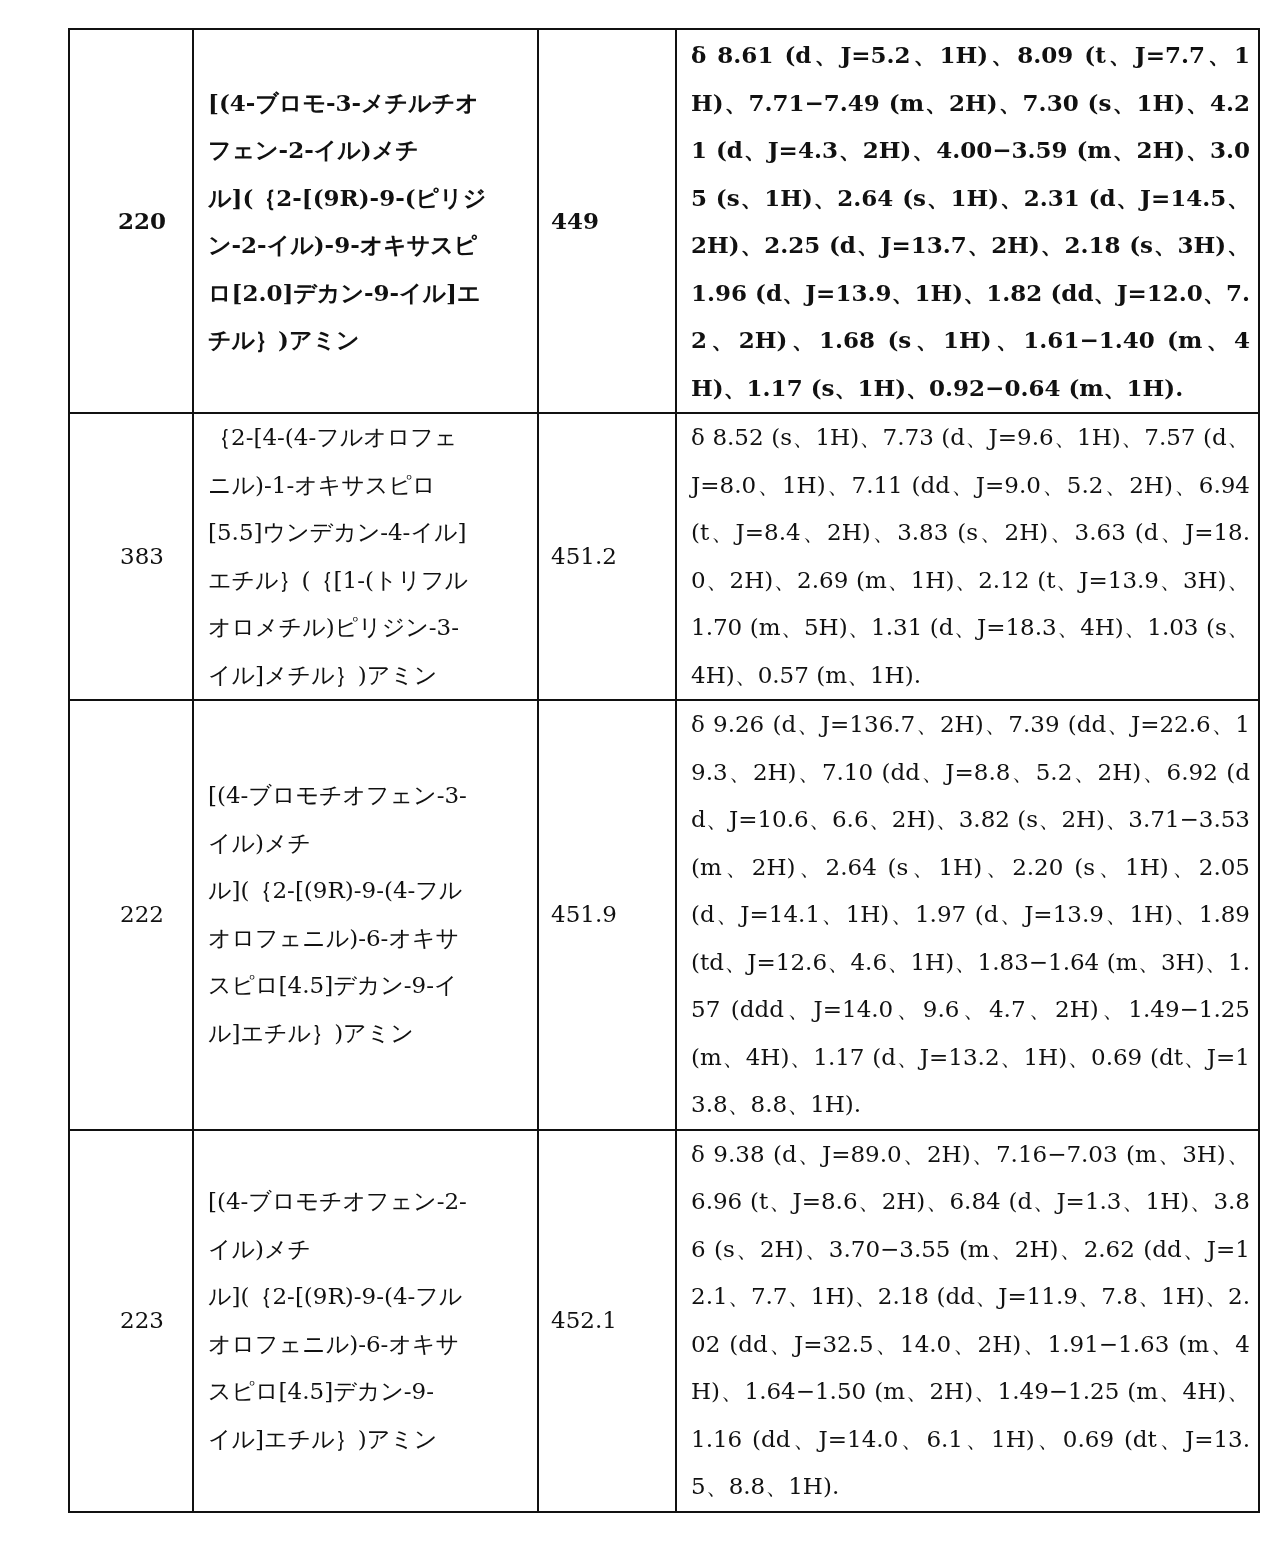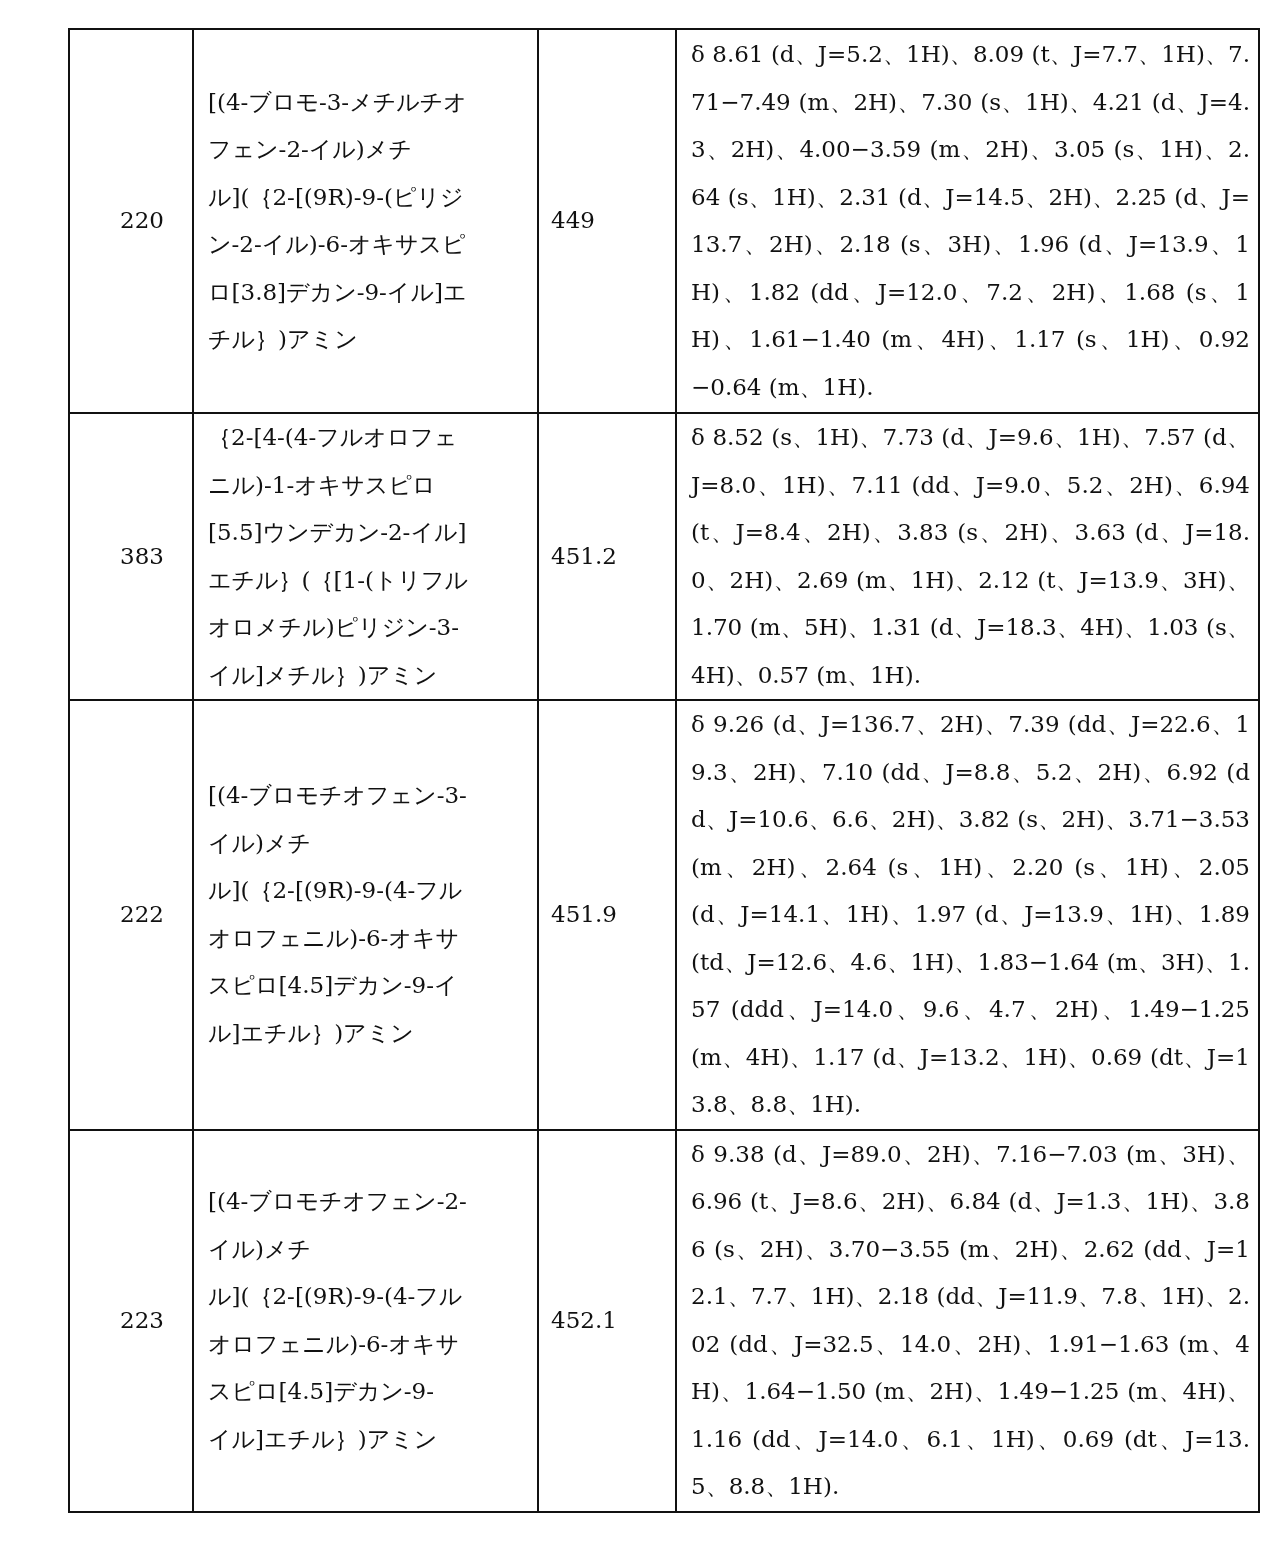--- a/index.html
+++ b/index.html
@@ -48,21 +48,21 @@
       padding-left: 14px !important;
       padding-right: 8px !important;
       text-align: justify;
       word-break: break-all;
       line-height: 47px;
     }
     .name-line {
       display: block;
       white-space: nowrap;
     }
-    tr.row-220 td { height: 382px; }
+    tr.row-220 td { height: 382px; font-weight: bold; }
     tr.row-221 td { height: 280px; margin-top: 36px; }
     tr.row-222 td { height: 424px; }
     tr.row-223 td { height: 376px; }
   </style>
 </head>
 <body>
 
 <table class="compound-table">
   <colgroup>
     <col class="c-id">
@@ -70,33 +70,33 @@
     <col class="c-ms">
     <col class="c-nmr">
   </colgroup>
   <tbody>
     <tr class="row-220">
       <td class="cell-id">220</td>
       <td class="cell-name">
         <span class="name-line">[(4-ブロモ-3-メチルチオ</span>
         <span class="name-line">フェン-2-イル)メチ</span>
         <span class="name-line">ル](｛2-[(9R)-9-(ピリジ</span>
-        <span class="name-line">ン-2-イル)-6-オキサスピ</span>
-        <span class="name-line">ロ[3.8]デカン-9-イル]エ</span>
+        <span class="name-line">ン-2-イル)-9-オキサスピ</span>
+        <span class="name-line">ロ[2.0]デカン-9-イル]エ</span>
         <span class="name-line">チル｝)アミン</span>
       </td>
       <td class="cell-ms">449</td>
       <td class="cell-nmr">δ 8.61 (d、J=5.2、1H)、8.09 (t、J=7.7、1H)、7.71−7.49 (m、2H)、7.30 (s、1H)、4.21 (d、J=4.3、2H)、4.00−3.59 (m、2H)、3.05 (s、1H)、2.64 (s、1H)、2.31 (d、J=14.5、2H)、2.25 (d、J=13.7、2H)、2.18 (s、3H)、1.96 (d、J=13.9、1H)、1.82 (dd、J=12.0、7.2、2H)、1.68 (s、1H)、1.61−1.40 (m、4H)、1.17 (s、1H)、0.92−0.64 (m、1H).</td>
     </tr>
     <tr class="row-221">
       <td class="cell-id">383</td>
       <td class="cell-name">
         <span class="name-line">｛2-[4-(4-フルオロフェ</span>
         <span class="name-line">ニル)-1-オキサスピロ</span>
-        <span class="name-line">[5.5]ウンデカン-2-イル]</span>
+        <span class="name-line">[5.5]ウンデカン-4-イル]</span>
         <span class="name-line">エチル｝(｛[1-(トリフル</span>
         <span class="name-line">オロメチル)ピリジン-3-</span>
         <span class="name-line">イル]メチル｝)アミン</span>
       </td>
       <td class="cell-ms">451.2</td>
       <td class="cell-nmr">δ 8.52 (s、1H)、7.73 (d、J=9.6、1H)、7.57 (d、J=8.0、1H)、7.11 (dd、J=9.0、5.2、2H)、6.94 (t、J=8.4、2H)、3.83 (s、2H)、3.63 (d、J=18.0、2H)、2.69 (m、1H)、2.12 (t、J=13.9、3H)、1.70 (m、5H)、1.31 (d、J=18.3、4H)、1.03 (s、4H)、0.57 (m、1H).</td>
     </tr>
     <tr class="row-222">
       <td class="cell-id">222</td>
       <td class="cell-name">

